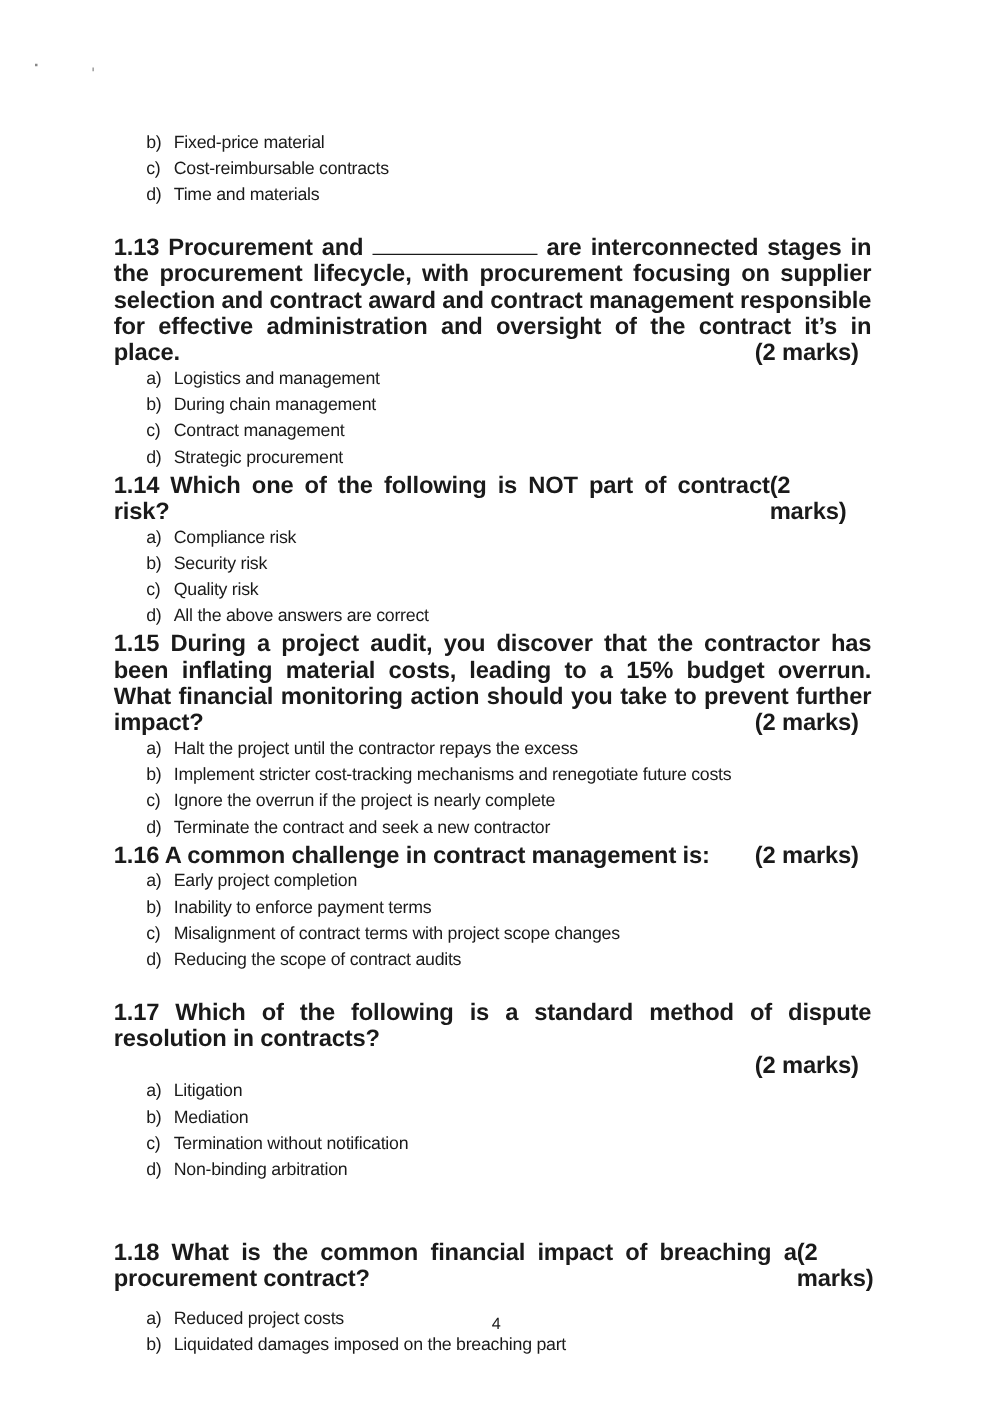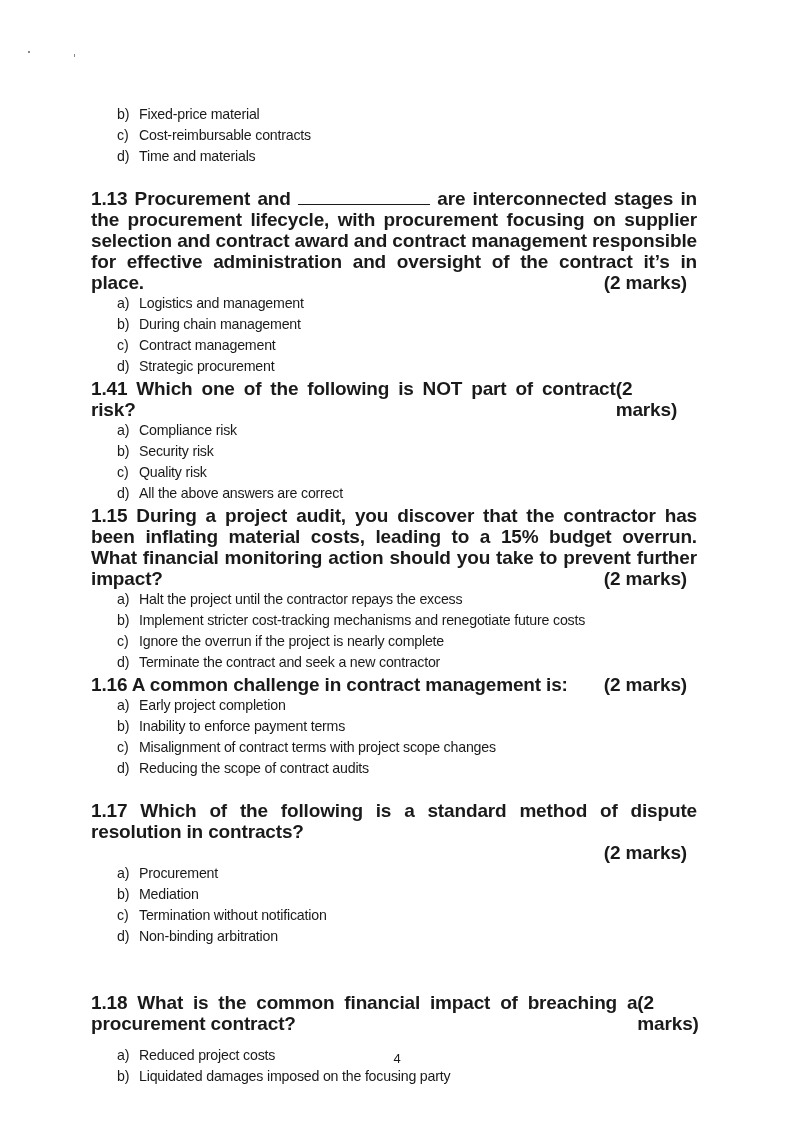--- a/index.html
+++ b/index.html
@@ -66,21 +66,21 @@
         </li>
       <li>
           <span class="lbl">d)</span>
           <span>Strategic procurement</span>
         </li>
     </ul>
   </div>
 
   <div class="block" style="top:378px;">
     <div class="q-head q-head-row">
-      <span>1.41 Which one of the following is NOT part of contract risk?</span>
+      <span>1.14 Which one of the following is NOT part of contract risk?</span>
       <span>(2 marks)</span>
     </div>
     <ul class="opts">
       <li>
           <span class="lbl">a)</span>
           <span>Compliance risk</span>
         </li>
       <li>
           <span class="lbl">b)</span>
           <span>Security risk</span>
@@ -147,21 +147,21 @@
   </div>
 
   <div class="block" style="top:800px;">
     <div class="q-head">
       <div>1.17 Which of the following is a standard method of dispute resolution in contracts?</div>
       <div style="text-align:right; margin-right:10px;">(2 marks)</div>
     </div>
     <ul class="opts">
       <li>
           <span class="lbl">a)</span>
-          <span>Procurement</span>
+          <span>Litigation</span>
         </li>
       <li>
           <span class="lbl">b)</span>
           <span>Mediation</span>
         </li>
       <li>
           <span class="lbl">c)</span>
           <span>Termination without notification</span>
         </li>
       <li>
@@ -176,19 +176,19 @@
       <span>1.18 What is the common financial impact of breaching a procurement contract?</span>
       <span>(2 marks)</span>
     </div>
     <ul class="opts" style="margin-top:11px;">
       <li>
           <span class="lbl">a)</span>
           <span>Reduced project costs</span>
         </li>
       <li>
           <span class="lbl">b)</span>
-          <span>Liquidated damages imposed on the focusing party</span>
+          <span>Liquidated damages imposed on the breaching part</span>
         </li>
     </ul>
   </div>
 
   <div class="page-num">4</div>
 </div>
 
 </body></html>

